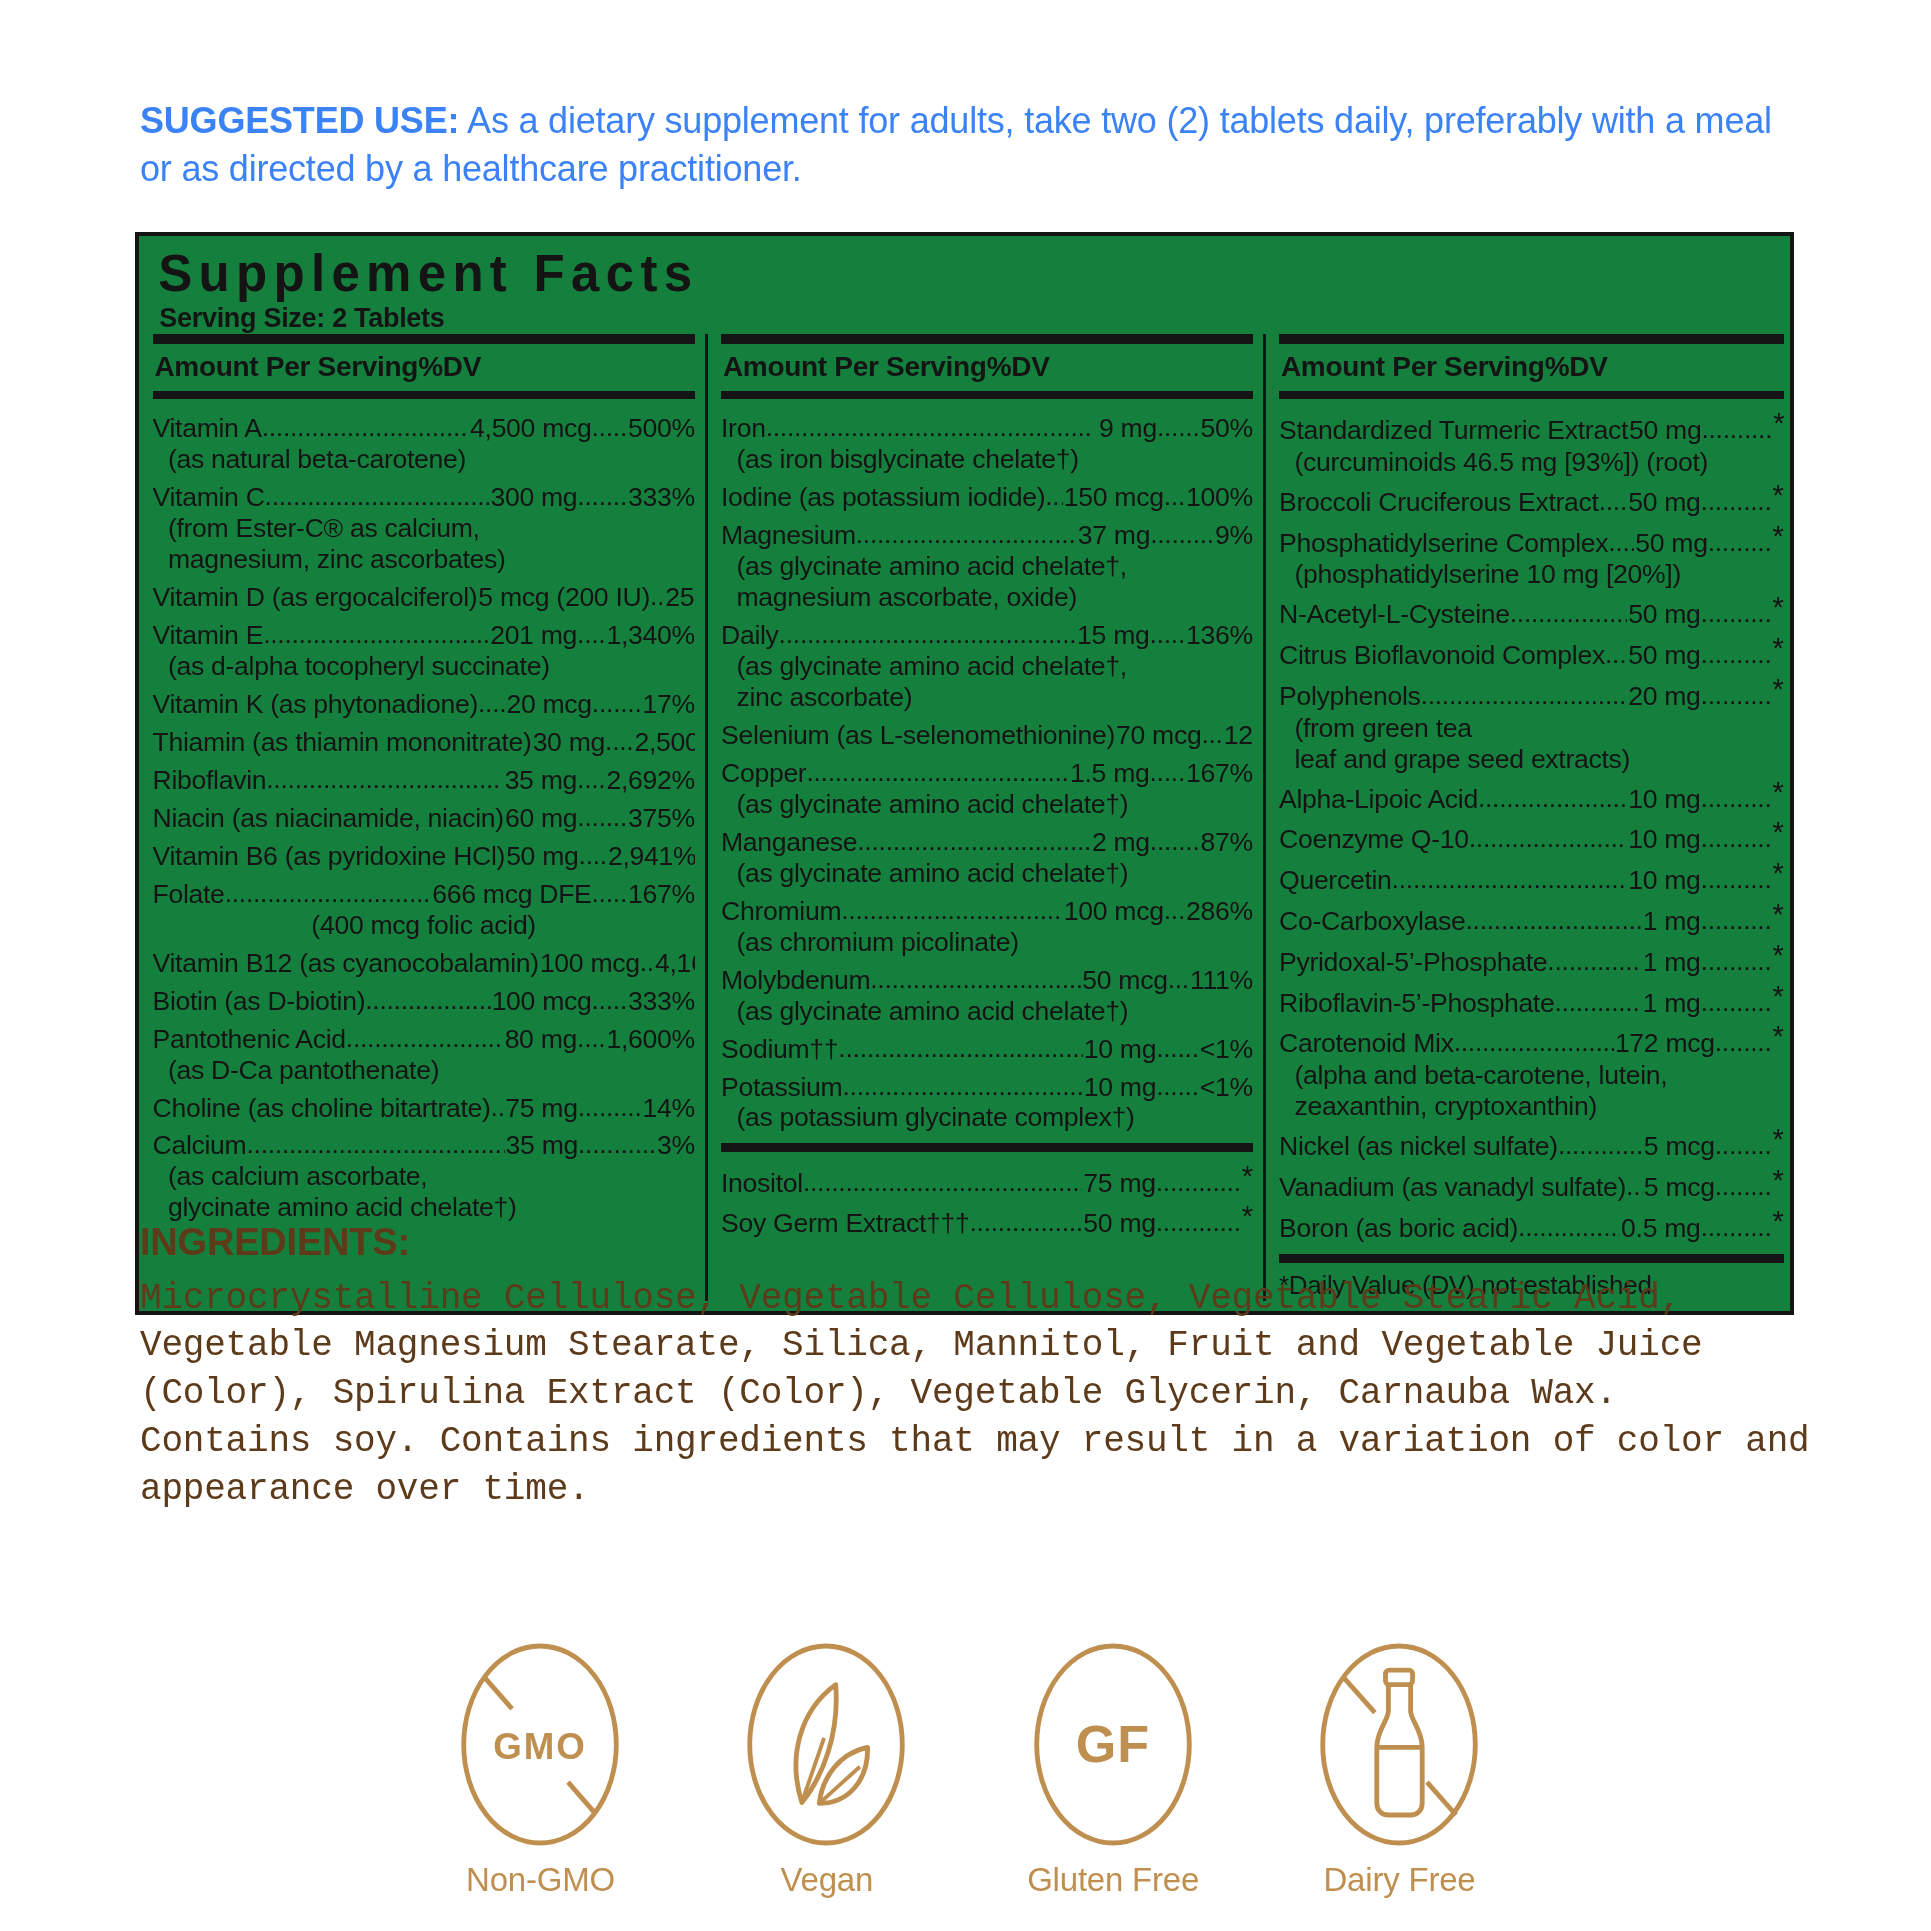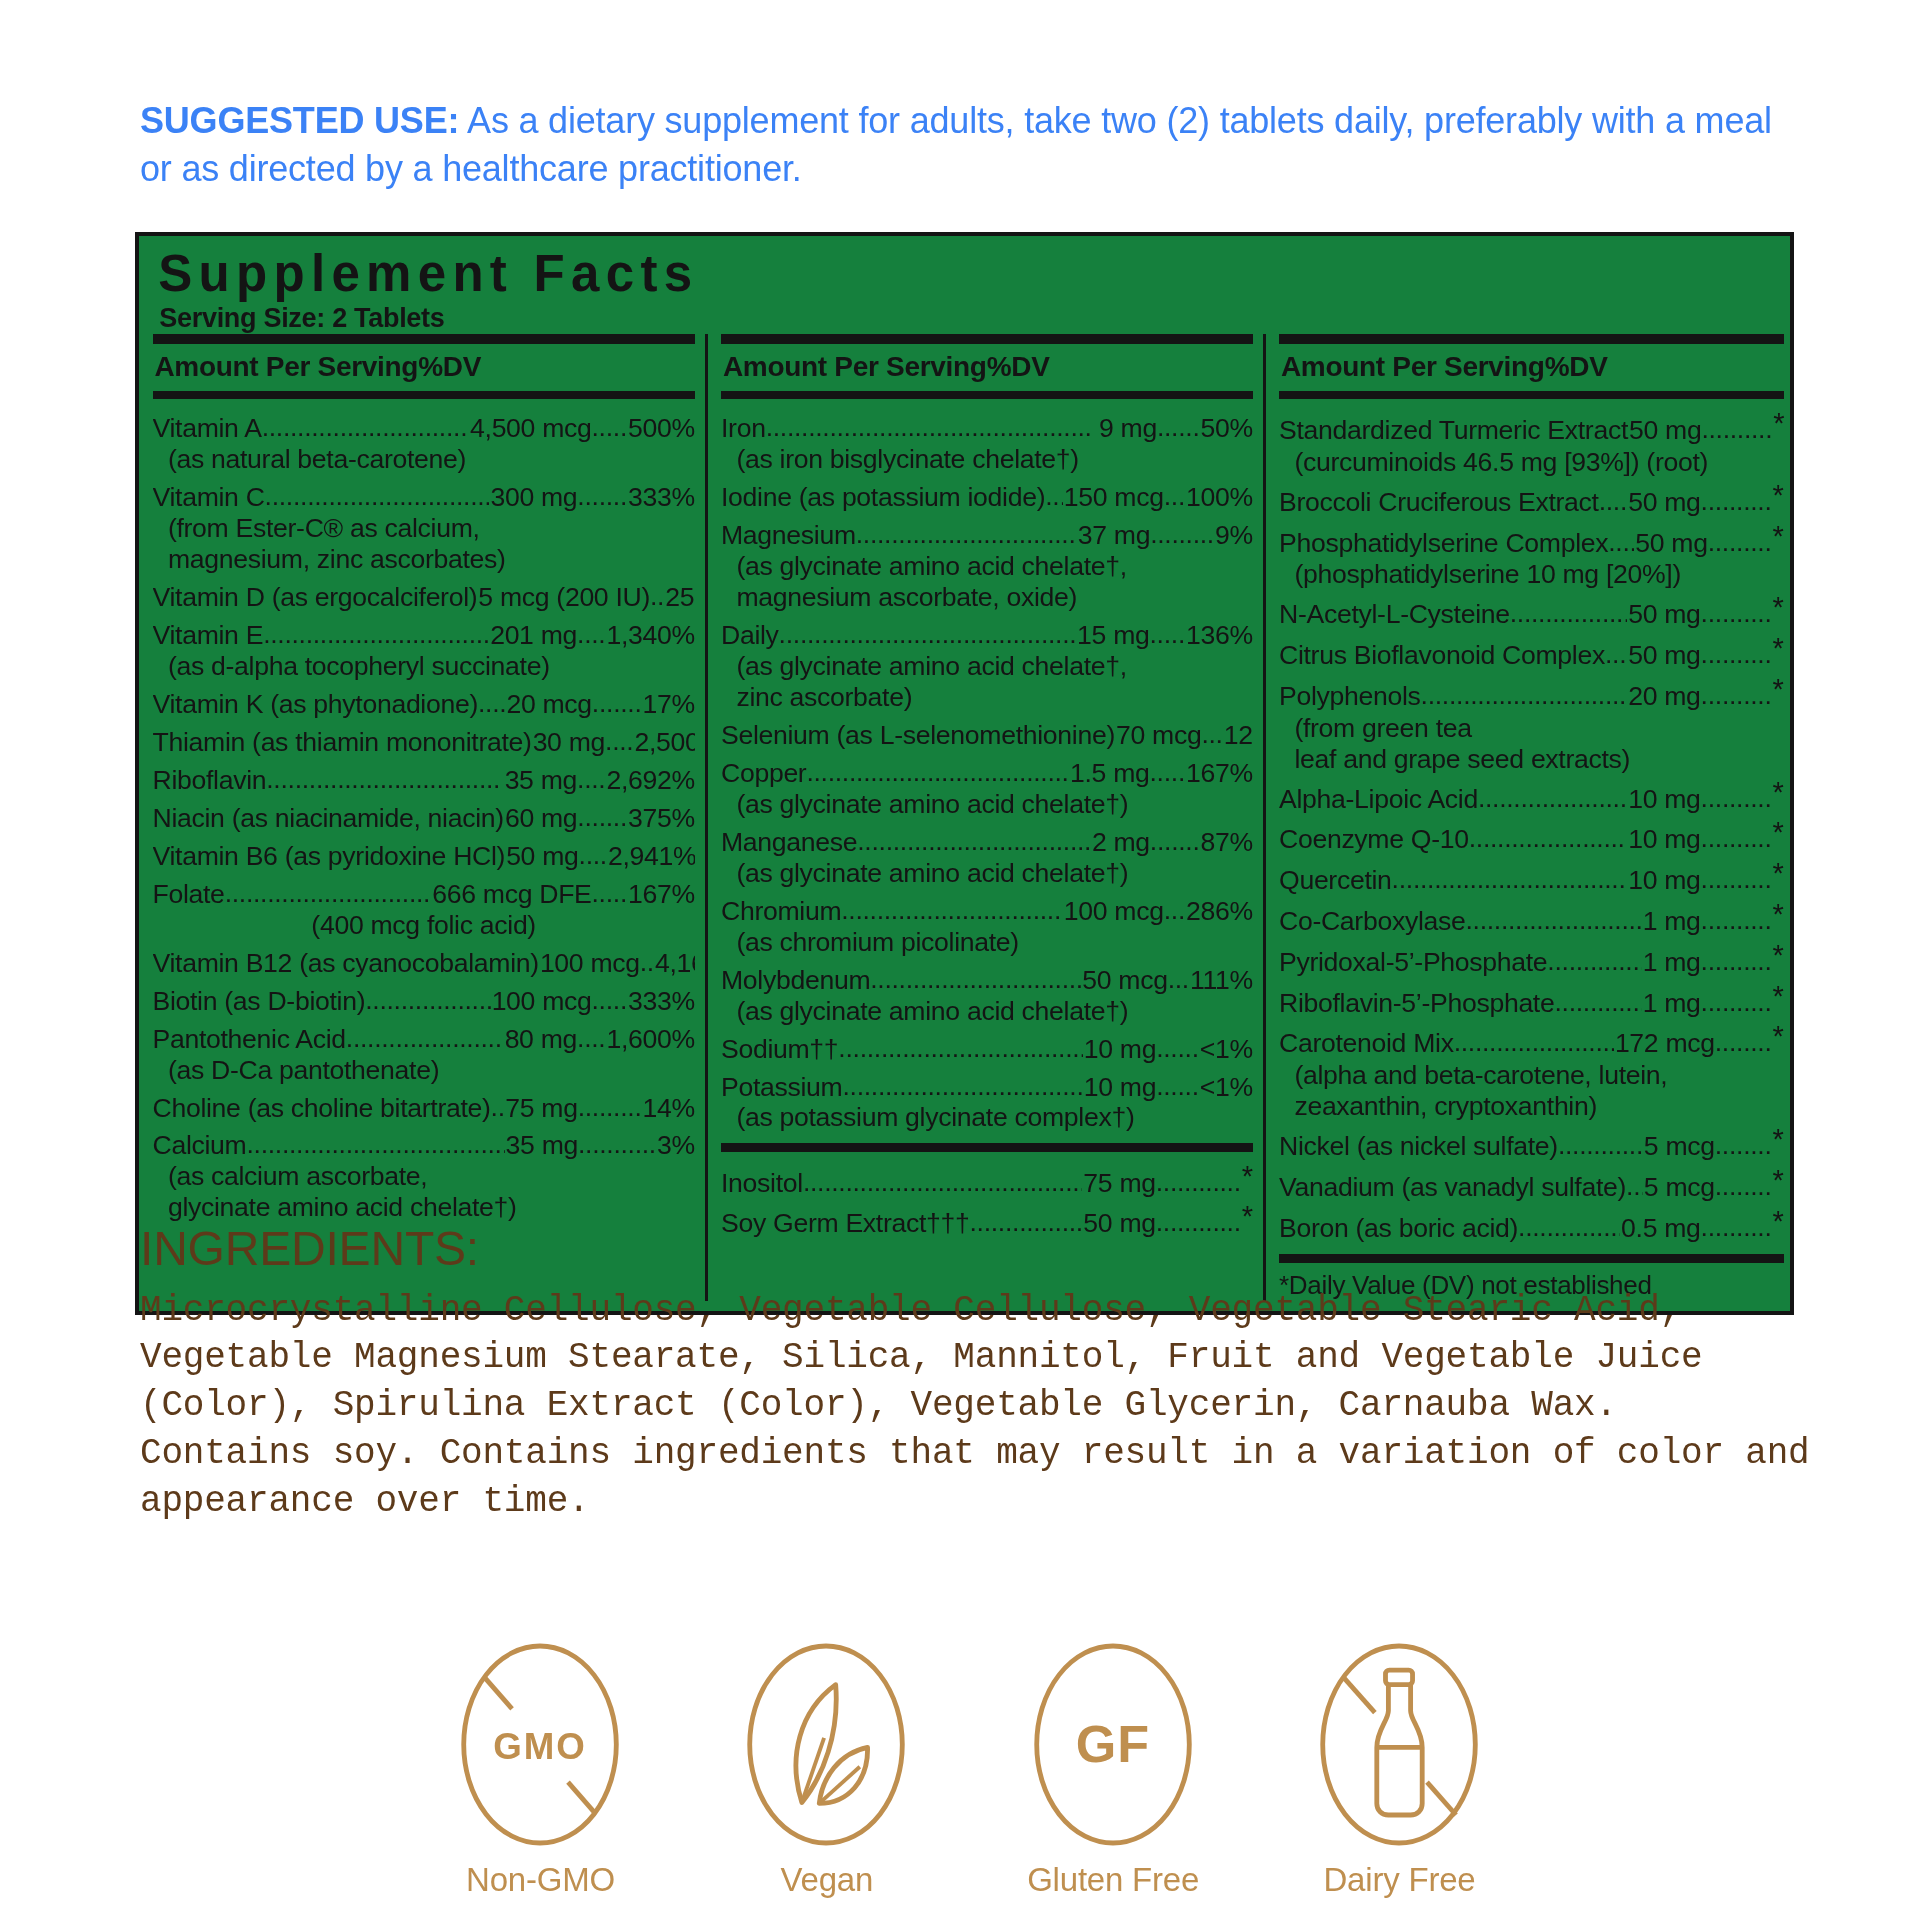--- a/index.html
+++ b/index.html
@@ -154,22 +154,22 @@
 
   
   .ingredients {
     position: absolute;
     left: 140px;
     top: 1221px;
     width: 1699px;
     color: #5d3a1a;
   }
   .ing-head {
-    font-size: 48px;
-    font-weight: normal;
+    font-size: 38px;
+    font-weight: bold;
     letter-spacing: -0.2px;
   }
   .ing-body {
     font-size: 36px;
     line-height: 1.33;
     margin-top: 10.6px;
     letter-spacing: -0.2px;
   }
   .ing-body p { margin: 0; font-family: Liberation Mono, monospace; }
 

